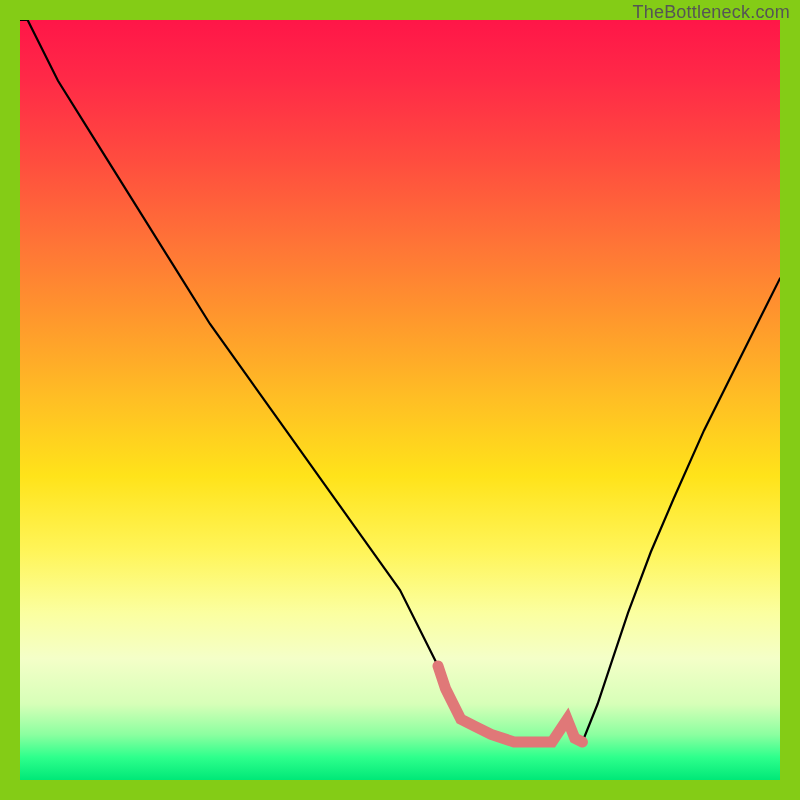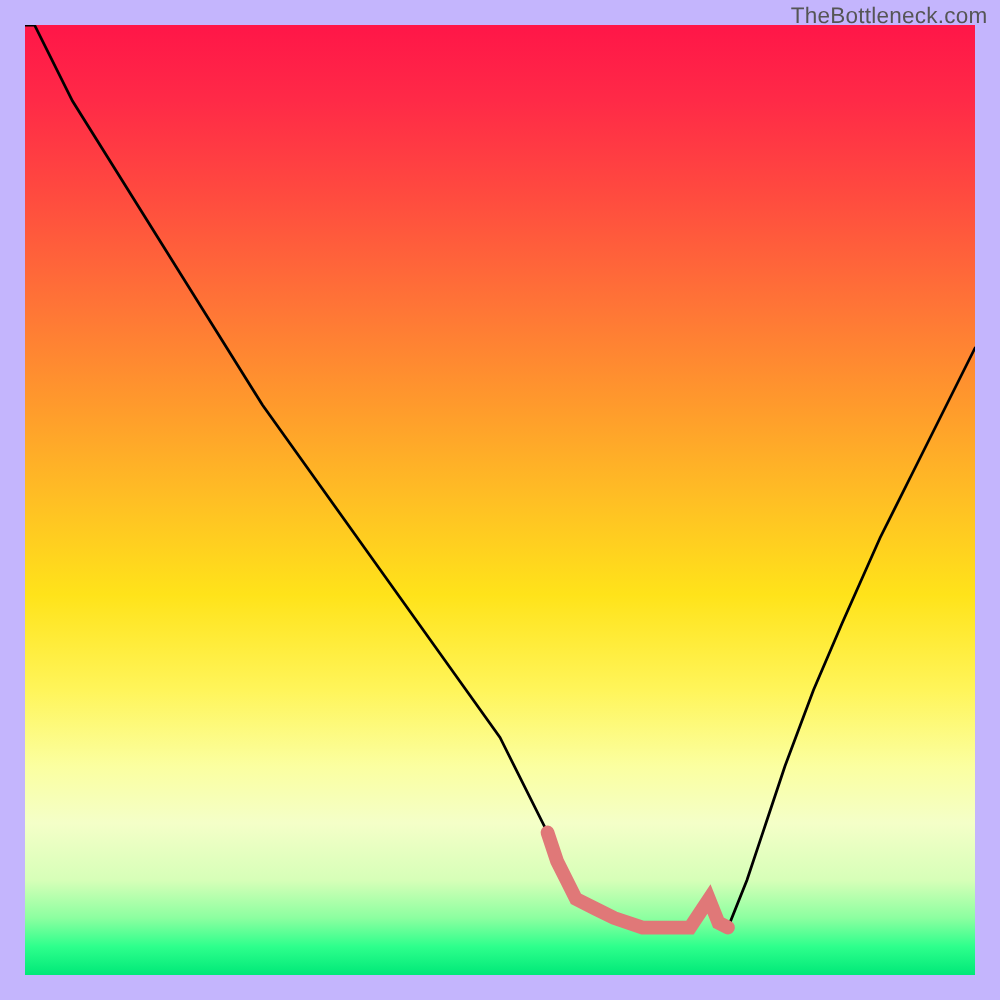--- a/index.html
+++ b/index.html
@@ -6,21 +6,21 @@
     margin: 0;
     padding: 0;
     width: 800px;
     height: 800px;
     background: #000;
     overflow: hidden;
   }
   .frame {
     position: absolute;
     inset: 0;
-    background: #c4b5fd;
+    background: #84cc16;
   }
   .plot-area {
     position: absolute;
     left: 20px;
     top: 20px;
     width: 760px;
     height: 760px;
     overflow: hidden;
   }
   .gradient {

